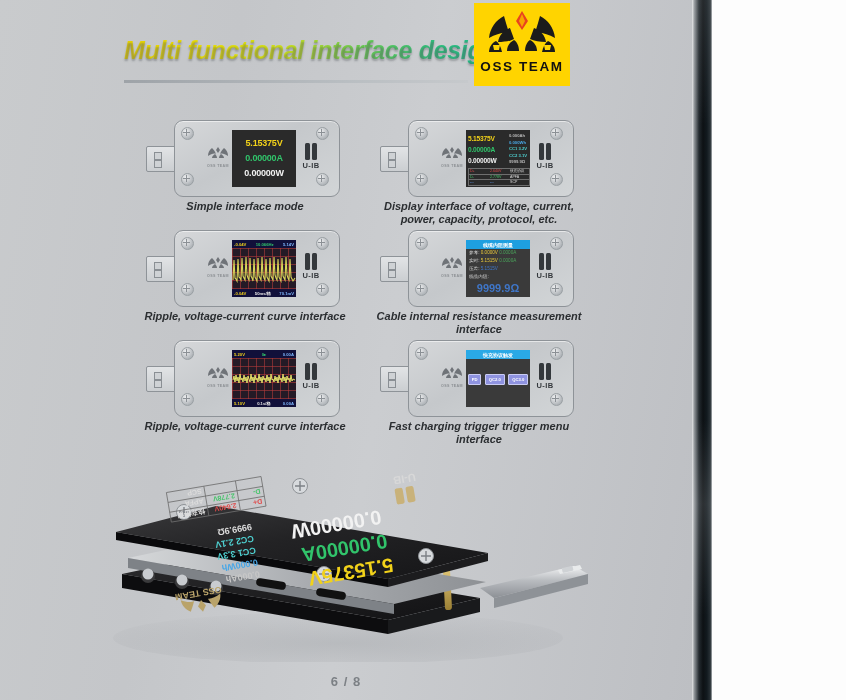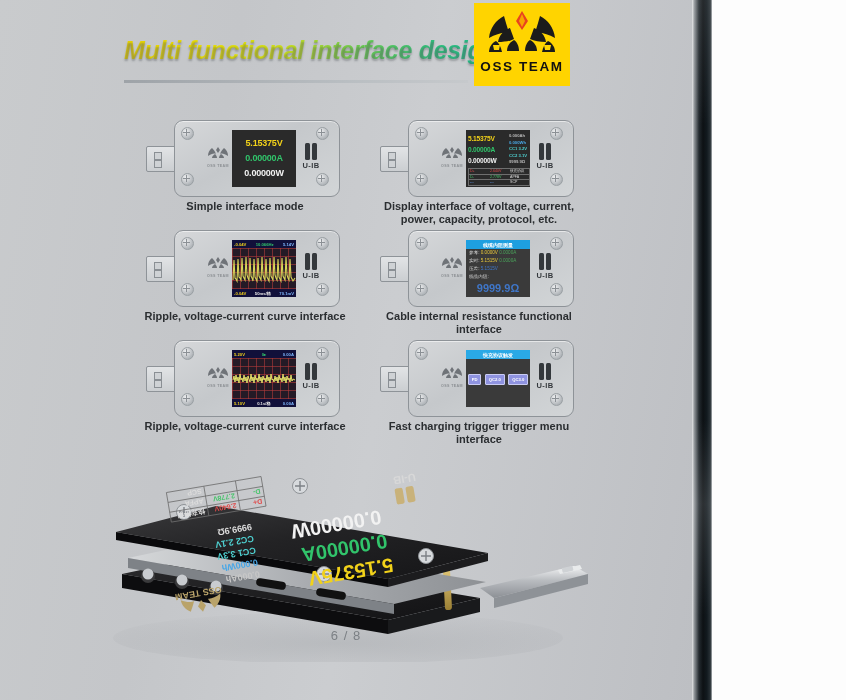--- a/index.html
+++ b/index.html
@@ -81,21 +81,21 @@
   .dev .ossteam .t{font-size:3.6px;font-weight:bold;letter-spacing:.4px;color:#8b8f93;margin-top:1px;}
 
   .dev .uib{position:absolute;left:121px;top:22px;width:30px;text-align:center;}
   .dev .uib .bars{height:17px;}
   .dev .uib .bars span{display:inline-block;width:5px;height:17px;background:#34383c;border-radius:1.5px;margin:0 1px;}
   .dev .uib .t{font-size:7.5px;font-weight:bold;color:#34383c;letter-spacing:.4px;margin-top:1px;}
 
   .screen{position:absolute;left:57px;top:9px;width:64px;height:57px;background:#2a2a2a;overflow:hidden;}
 
   .dev .cap{position:absolute;left:-6px;top:80px;width:210px;text-align:center;
-    font-size:11px;font-weight:bold;color:#2b2e31;line-height:12.5px;}
+    font-size:11px;font-style:italic;font-weight:bold;color:#2b2e31;line-height:12.5px;}
 
   
   .s-simple{display:flex;flex-direction:column;justify-content:center;align-items:center;height:100%;}
   .s-simple div{font-size:9px;font-weight:bold;line-height:15px;letter-spacing:-.2px;}
   .v-y{color:#f2d21a;} .v-g{color:#31c46b;} .v-w{color:#f2f2f2;}
 
   
   .s-full{position:relative;height:100%;}
   .s-full .left{position:absolute;left:2px;top:3px;width:40px;}
   .s-full .left div{font-size:6.6px;font-weight:bold;line-height:11px;letter-spacing:-.2px;}
@@ -134,22 +134,22 @@
   
   .s-menu{position:relative;height:100%;background:#3a3a3a;}
   .s-menu .tbar{height:9px;background:#2aa9e6;color:#fff;font-size:5px;font-weight:bold;
     display:flex;align-items:center;justify-content:center;}
   .s-menu .btns{display:flex;justify-content:space-around;align-items:center;height:40px;}
   .s-menu .btn{background:#8f93e0;border:.5px solid #c9cbf2;color:#fff;
     font-size:4.2px;font-weight:bold;padding:2px 3px;border-radius:1px;}
 
   
   #photo{position:absolute;left:88px;top:448px;width:520px;height:214px;}
-  #pagenum{position:absolute;left:0;top:628px;width:692px;text-align:center;
-    font-size:13px;color:#7c8085;font-weight:normal;letter-spacing:1px;}
+  #pagenum{position:absolute;left:0;top:674px;width:692px;text-align:center;
+    font-size:13px;color:#7c8085;font-weight:bold;letter-spacing:1px;}
 </style>
 </head>
 <body>
 
 <div id="root">
 
   <div id="page">
 
     <div id="header">
       <div id="title-shadow">Multi functional interface design</div>
@@ -364,21 +364,21 @@
             </div>
             <div class="row">线缆内阻:</div>
             <div class="big">9999.9Ω</div>
           </div>
         </div>
         <div class="uib">
           <div class="bars"><span></span><span></span></div>
           <div class="t">U-IB</div>
         </div>
       </div>
-      <div class="cap">Cable internal resistance functional interface</div>
+      <div class="cap">Cable internal resistance measurement interface</div>
     </div>
 
     <div class="dev" style="left:146px;top:340px;">
       <div class="usb">
           <i class="a"></i>
           <i class="b"></i>
         </div>
       <div class="body">
         <div class="screw s1"></div>
         <div class="screw s2"></div>

